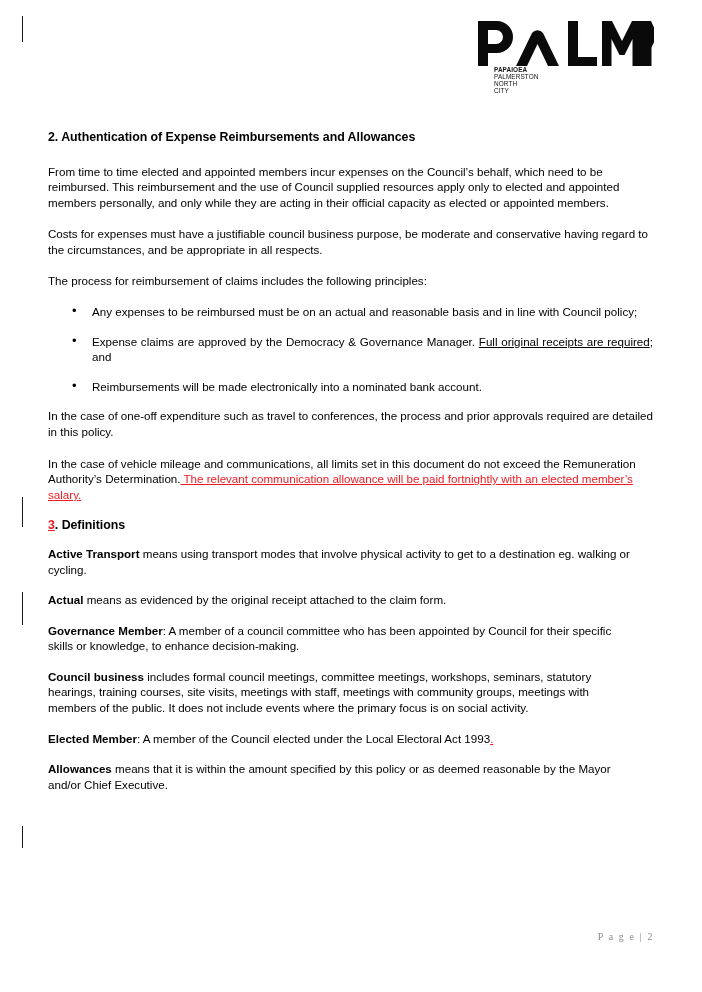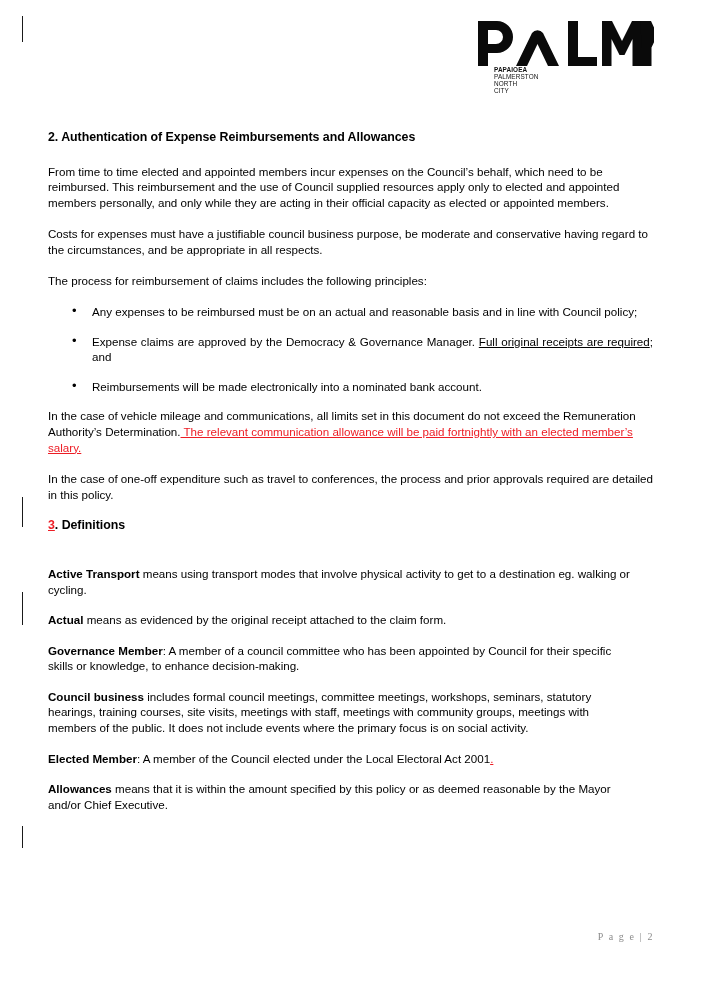--- a/index.html
+++ b/index.html
@@ -59,21 +59,21 @@
     width: 605px;
   }
 
   h2.section-heading {
     font-size: 12.4px;
     font-weight: bold;
     margin: 0 0 18px 0;
     line-height: 1.25;
     letter-spacing: -0.05px;
   }
-  h2.section-heading.defs { margin: 0 0 32px 0; }
+  h2.section-heading.defs { margin: 0 0 12px 0; }
 
   p.para {
     font-size: 11.6px;
     line-height: 15.6px;
     margin: 0 0 16px 0;
     text-align: left;
   }
   p.para.tight { margin-bottom: 15px; }
 
   ul.principles {
@@ -197,36 +197,36 @@
         <span class="bullet">•</span><span>Any expenses to be reimbursed must be on an actual and reasonable basis and in line with Council policy;</span>
       </li>
       <li class="justified">
         <span class="bullet">•</span><span>Expense claims are approved by the Democracy &amp; Governance Manager.  </span><span class="u">Full original receipts are required</span><span>; and</span>
       </li>
       <li>
         <span class="bullet">•</span><span>Reimbursements will be made electronically into a nominated bank account.</span>
       </li>
     </ul>
 
+    <p class="para">In the case of one-off expenditure such as travel to conferences, the process and prior approvals required are detailed in this policy.</p>
+
     <p class="para"><span>In the case of vehicle mileage and communications, all limits set in this document do not exceed the Remuneration Authority’s Determination.</span><span class="ins"> The relevant communication allowance will be paid fortnightly with an elected member’s salary.</span></p>
 
-    <p class="para">In the case of one-off expenditure such as travel to conferences, the process and prior approvals required are detailed in this policy.</p>
-
 
     <h2 class="section-heading defs"><span class="ins">3</span><span>. Definitions</span></h2>
 
     <p class="def"><span class="b">Active Transport</span><span> </span><span>means using transport modes that involve physical activity to get to a destination eg. walking or cycling.</span></p>
 
     <p class="def"><span class="b">Actual</span><span> </span><span>means as evidenced by the original receipt attached to the claim form.</span></p>
 
     <p class="def"><span class="b">Governance Member</span><span>: </span><span>A member of a council committee who has been appointed by Council for their specific skills or knowledge, to enhance decision-making.</span></p>
 
     <p class="def"><span class="b">Council business</span><span> </span><span>includes formal council meetings, committee meetings, workshops, seminars, statutory hearings, training courses, site visits, meetings with staff, meetings with community groups, meetings with members of the public.  It does not include events where the primary focus is on social activity.</span></p>
 
-    <p class="def"><span class="b">Elected Member</span><span>: </span><span>A member of the Council elected under the Local Electoral Act 2001</span><span class="ins">.</span></p>
+    <p class="def"><span class="b">Elected Member</span><span>: </span><span>A member of the Council elected under the Local Electoral Act 1993</span><span class="ins">.</span></p>
 
     <p class="def"><span class="b">Allowances</span><span> </span><span>means that it is within the amount specified by this policy or as deemed reasonable by the Mayor and/or Chief Executive.</span></p>
 
   </div>
 
   <div class="footer-page">P a g e  | 2</div>
 
   <div class="footer-oasis"><span class="oasis-label">Oasis</span><span class="oasis-num">13920101</span></div>
 
 </div>

